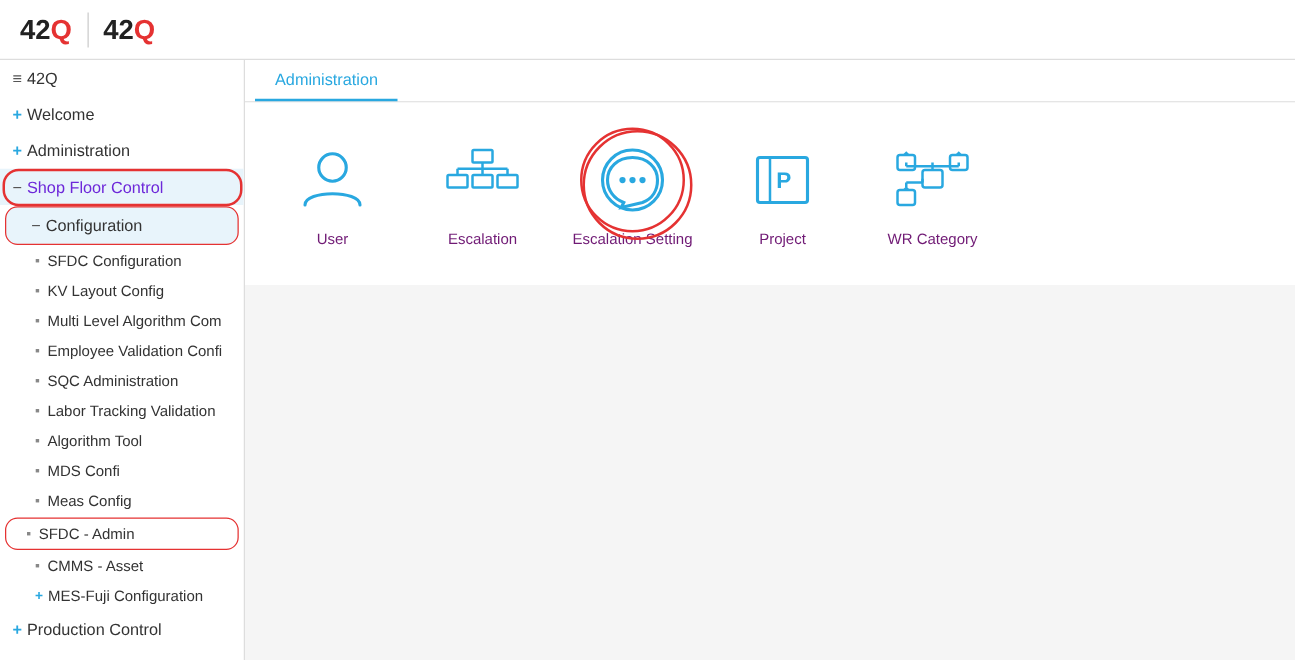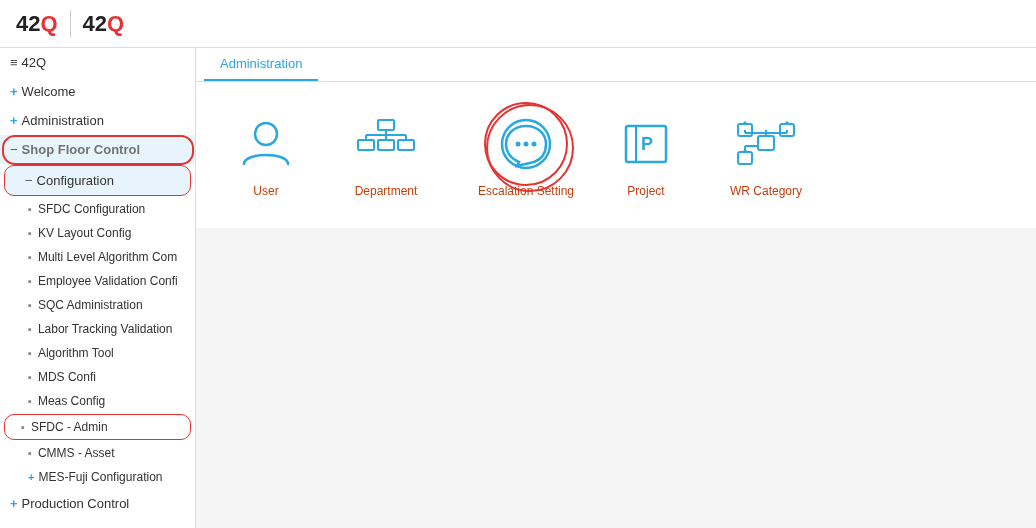--- a/index.html
+++ b/index.html
@@ -116,21 +116,21 @@
     .icon-item .icon-svg {
       width: 64px;
       height: 64px;
       display: flex;
       align-items: center;
       justify-content: center;
       margin-bottom: 8px;
     }
     .icon-item .icon-label {
       font-size: 12px;
-      color: #c2410c;
+      color: #701a75;
       text-align: center;
     }
 
     
     .escalation-circle {
       position: relative;
     }
     .escalation-circle::after {
       content: '';
       position: absolute;
@@ -178,21 +178,21 @@
       <span>Welcome</span>
     </div>
 
     <div class="sidebar-top-item">
       <span class="plus-icon">+</span>
       <span>Administration</span>
     </div>
 
     <div class="sidebar-top-item circle-highlight" style="background:#e8f4fb;">
       <span style="color:#555;margin-right:4px;">−</span>
-      <span style="color:#737373;font-weight:bold;">Shop Floor Control</span>
+      <span style="color:#6d28d9;font-weight:normal;">Shop Floor Control</span>
     </div>
 
     <div style="position:relative;">
       <div class="sidebar-top-item" style="padding-left:20px; background:#e8f4fb; border: 1.5px solid #e53232; border-radius: 10px; margin: 1px 4px;">
         <span style="color:#555;margin-right:4px;">−</span>
         <span>Configuration</span>
       </div>
     </div>
 
     <div class="sidebar-sub-item">
@@ -280,24 +280,24 @@
             <rect x="24" y="4" width="16" height="10" rx="1" stroke="#29a8e0" stroke-width="2" fill="none"></rect>
             <rect x="4" y="24" width="16" height="10" rx="1" stroke="#29a8e0" stroke-width="2" fill="none"></rect>
             <rect x="24" y="24" width="16" height="10" rx="1" stroke="#29a8e0" stroke-width="2" fill="none"></rect>
             <rect x="44" y="24" width="16" height="10" rx="1" stroke="#29a8e0" stroke-width="2" fill="none"></rect>
             <line x1="32" y1="14" x2="32" y2="24" stroke="#29a8e0" stroke-width="2"></line>
             <line x1="12" y1="24" x2="12" y2="19" stroke="#29a8e0" stroke-width="2"></line>
             <line x1="52" y1="24" x2="52" y2="19" stroke="#29a8e0" stroke-width="2"></line>
             <line x1="12" y1="19" x2="52" y2="19" stroke="#29a8e0" stroke-width="2"></line>
           </svg>
         </div>
-        <span class="icon-label">Department</span>
-      </div>
-
-      <div class="icon-item" style="position:relative;margin-left:20px;">
+        <span class="icon-label">Escalation</span>
+      </div>
+
+      <div class="icon-item" style="position:relative;">
         <div class="icon-svg escalation-circle" style="position:relative;">
           <svg width="56" height="56" viewBox="0 0 56 56" fill="none" xmlns="http://www.w3.org/2000/svg">
             <circle cx="28" cy="28" r="24" stroke="#29a8e0" stroke-width="2.5" fill="none"></circle>
             <path d="M28 10 C16 10, 8 18, 8 28 C8 36, 13 43, 21 46 L19 50 L36 46 C44 43, 48 36, 48 28 C48 18, 40 10, 28 10Z" stroke="#29a8e0" stroke-width="2.5" fill="none"></path>
             <circle cx="20" cy="28" r="2.5" fill="#29a8e0"></circle>
             <circle cx="28" cy="28" r="2.5" fill="#29a8e0"></circle>
             <circle cx="36" cy="28" r="2.5" fill="#29a8e0"></circle>
           </svg>
 
           <div style="position:absolute;top:-10px;left:-10px;width:84px;height:84px;border:2.5px solid #e53232;border-radius:50%;pointer-events:none;"></div>

